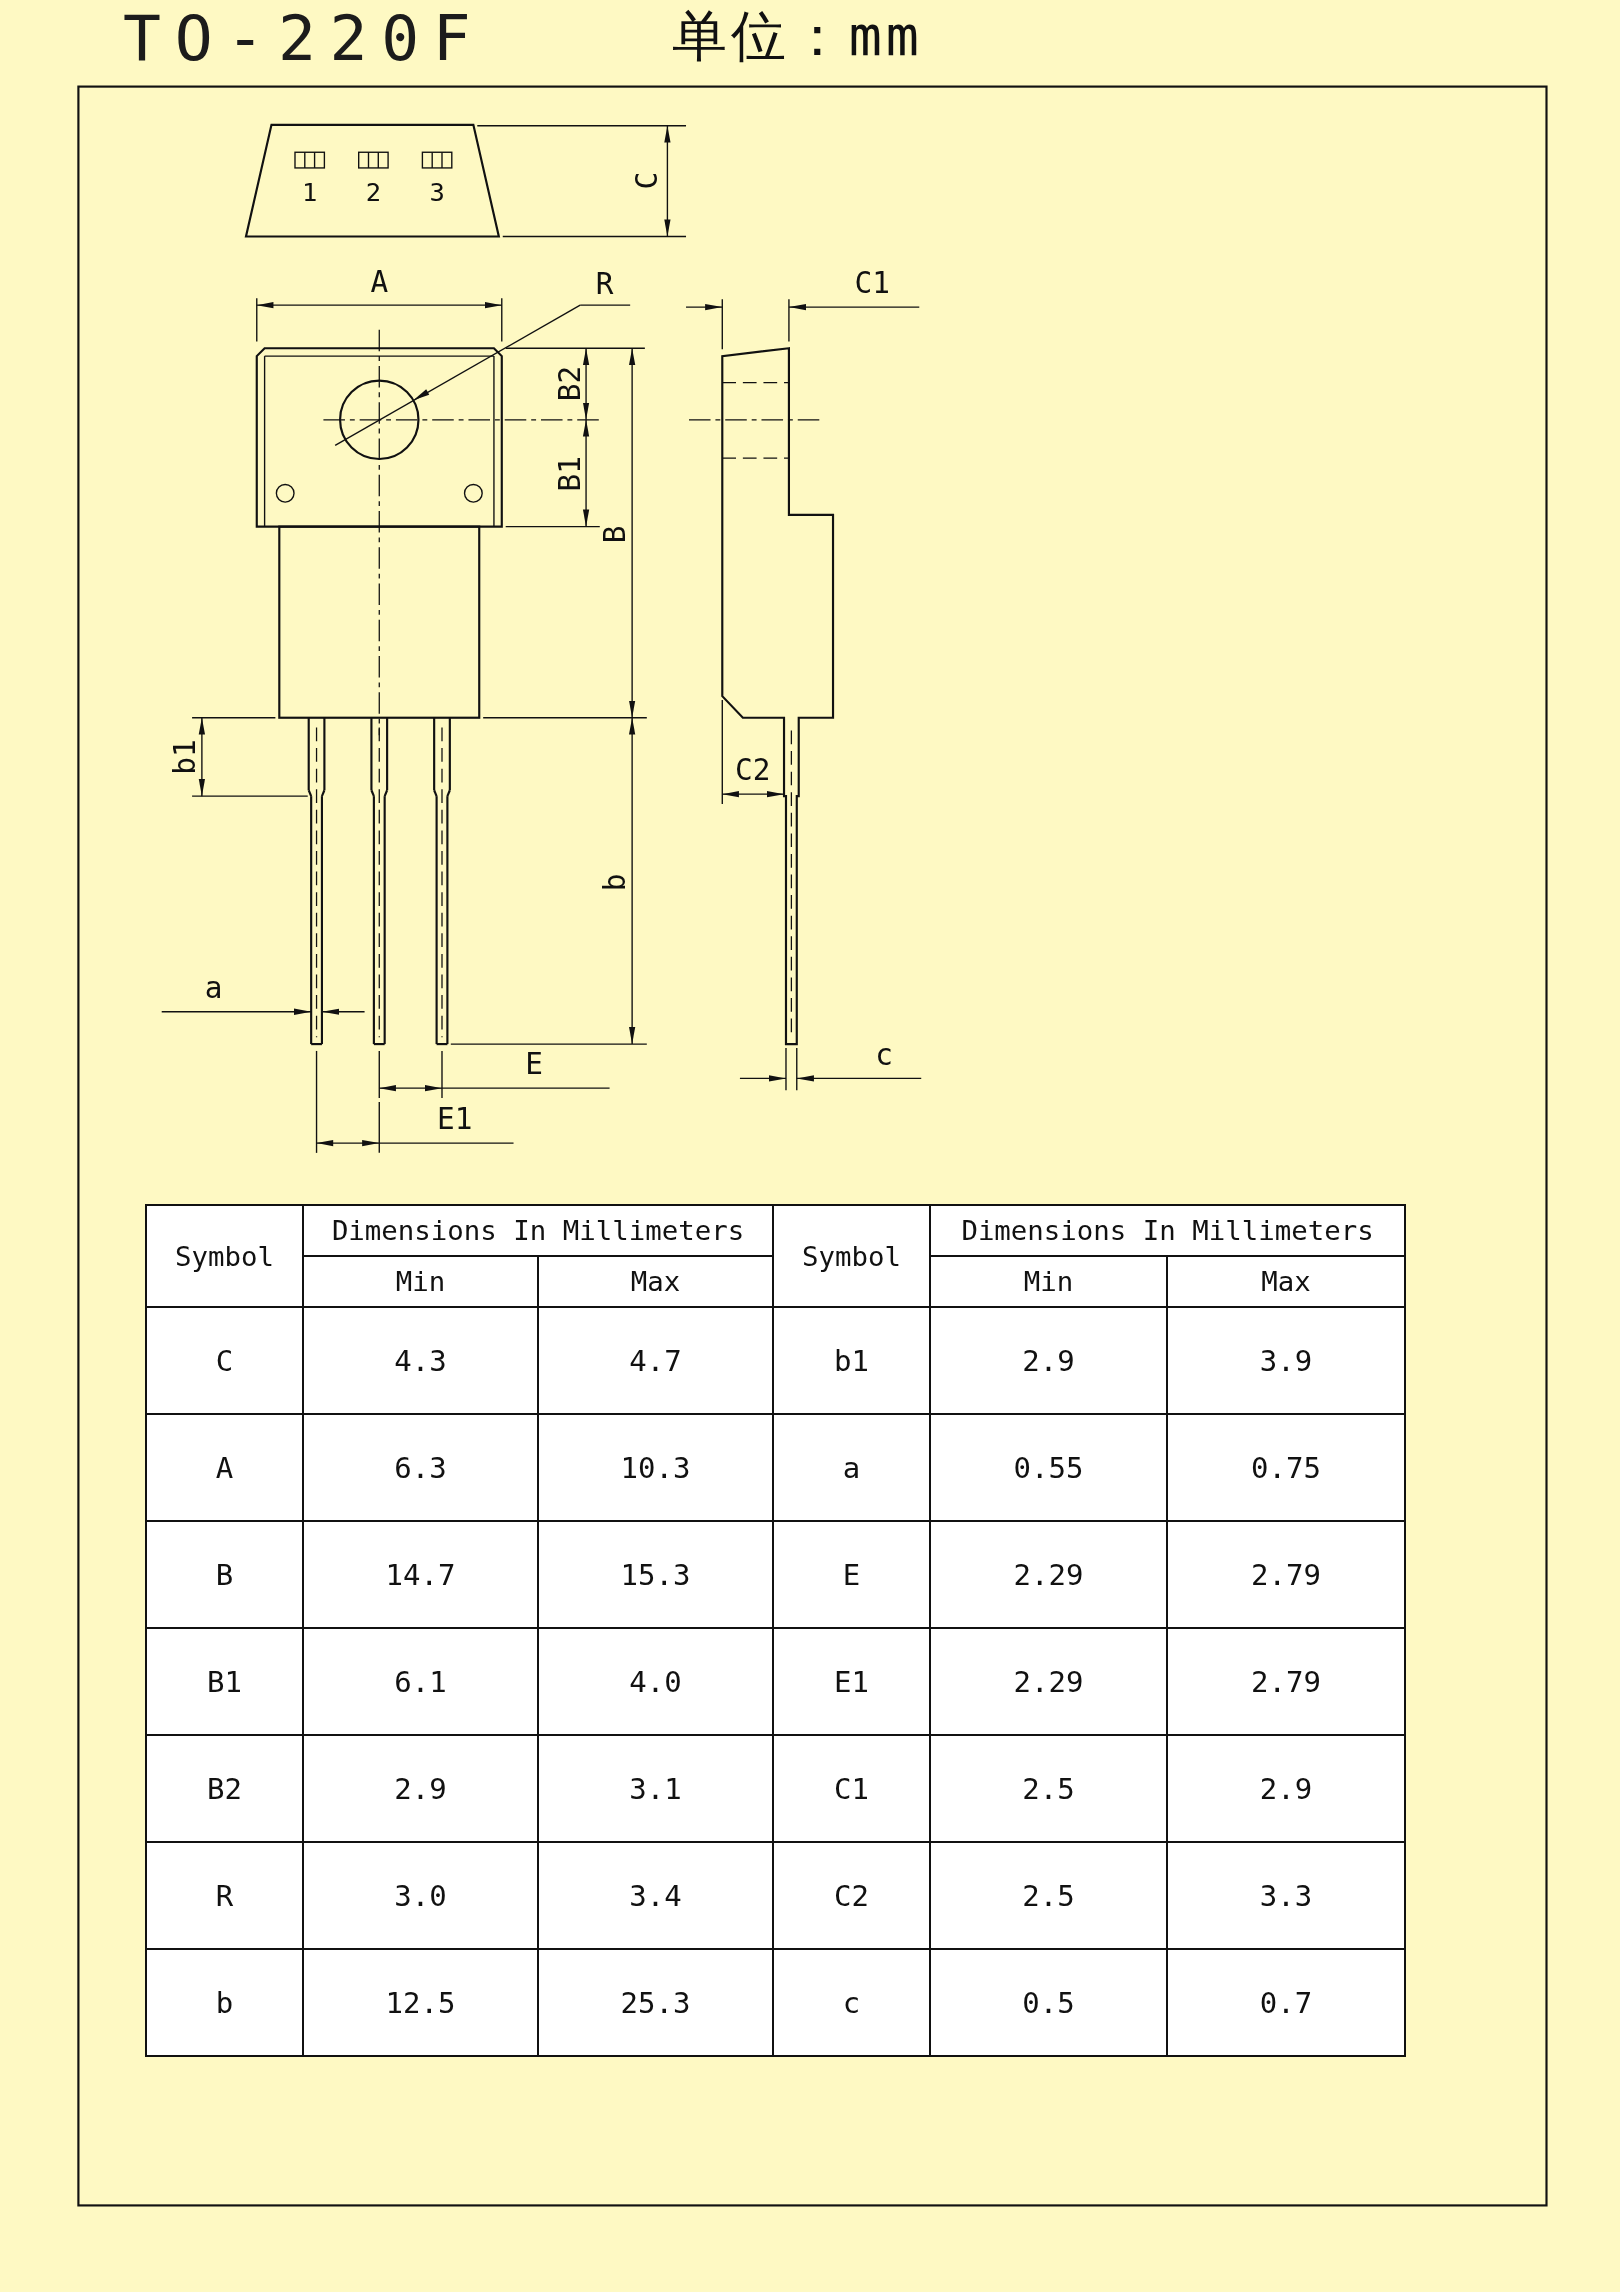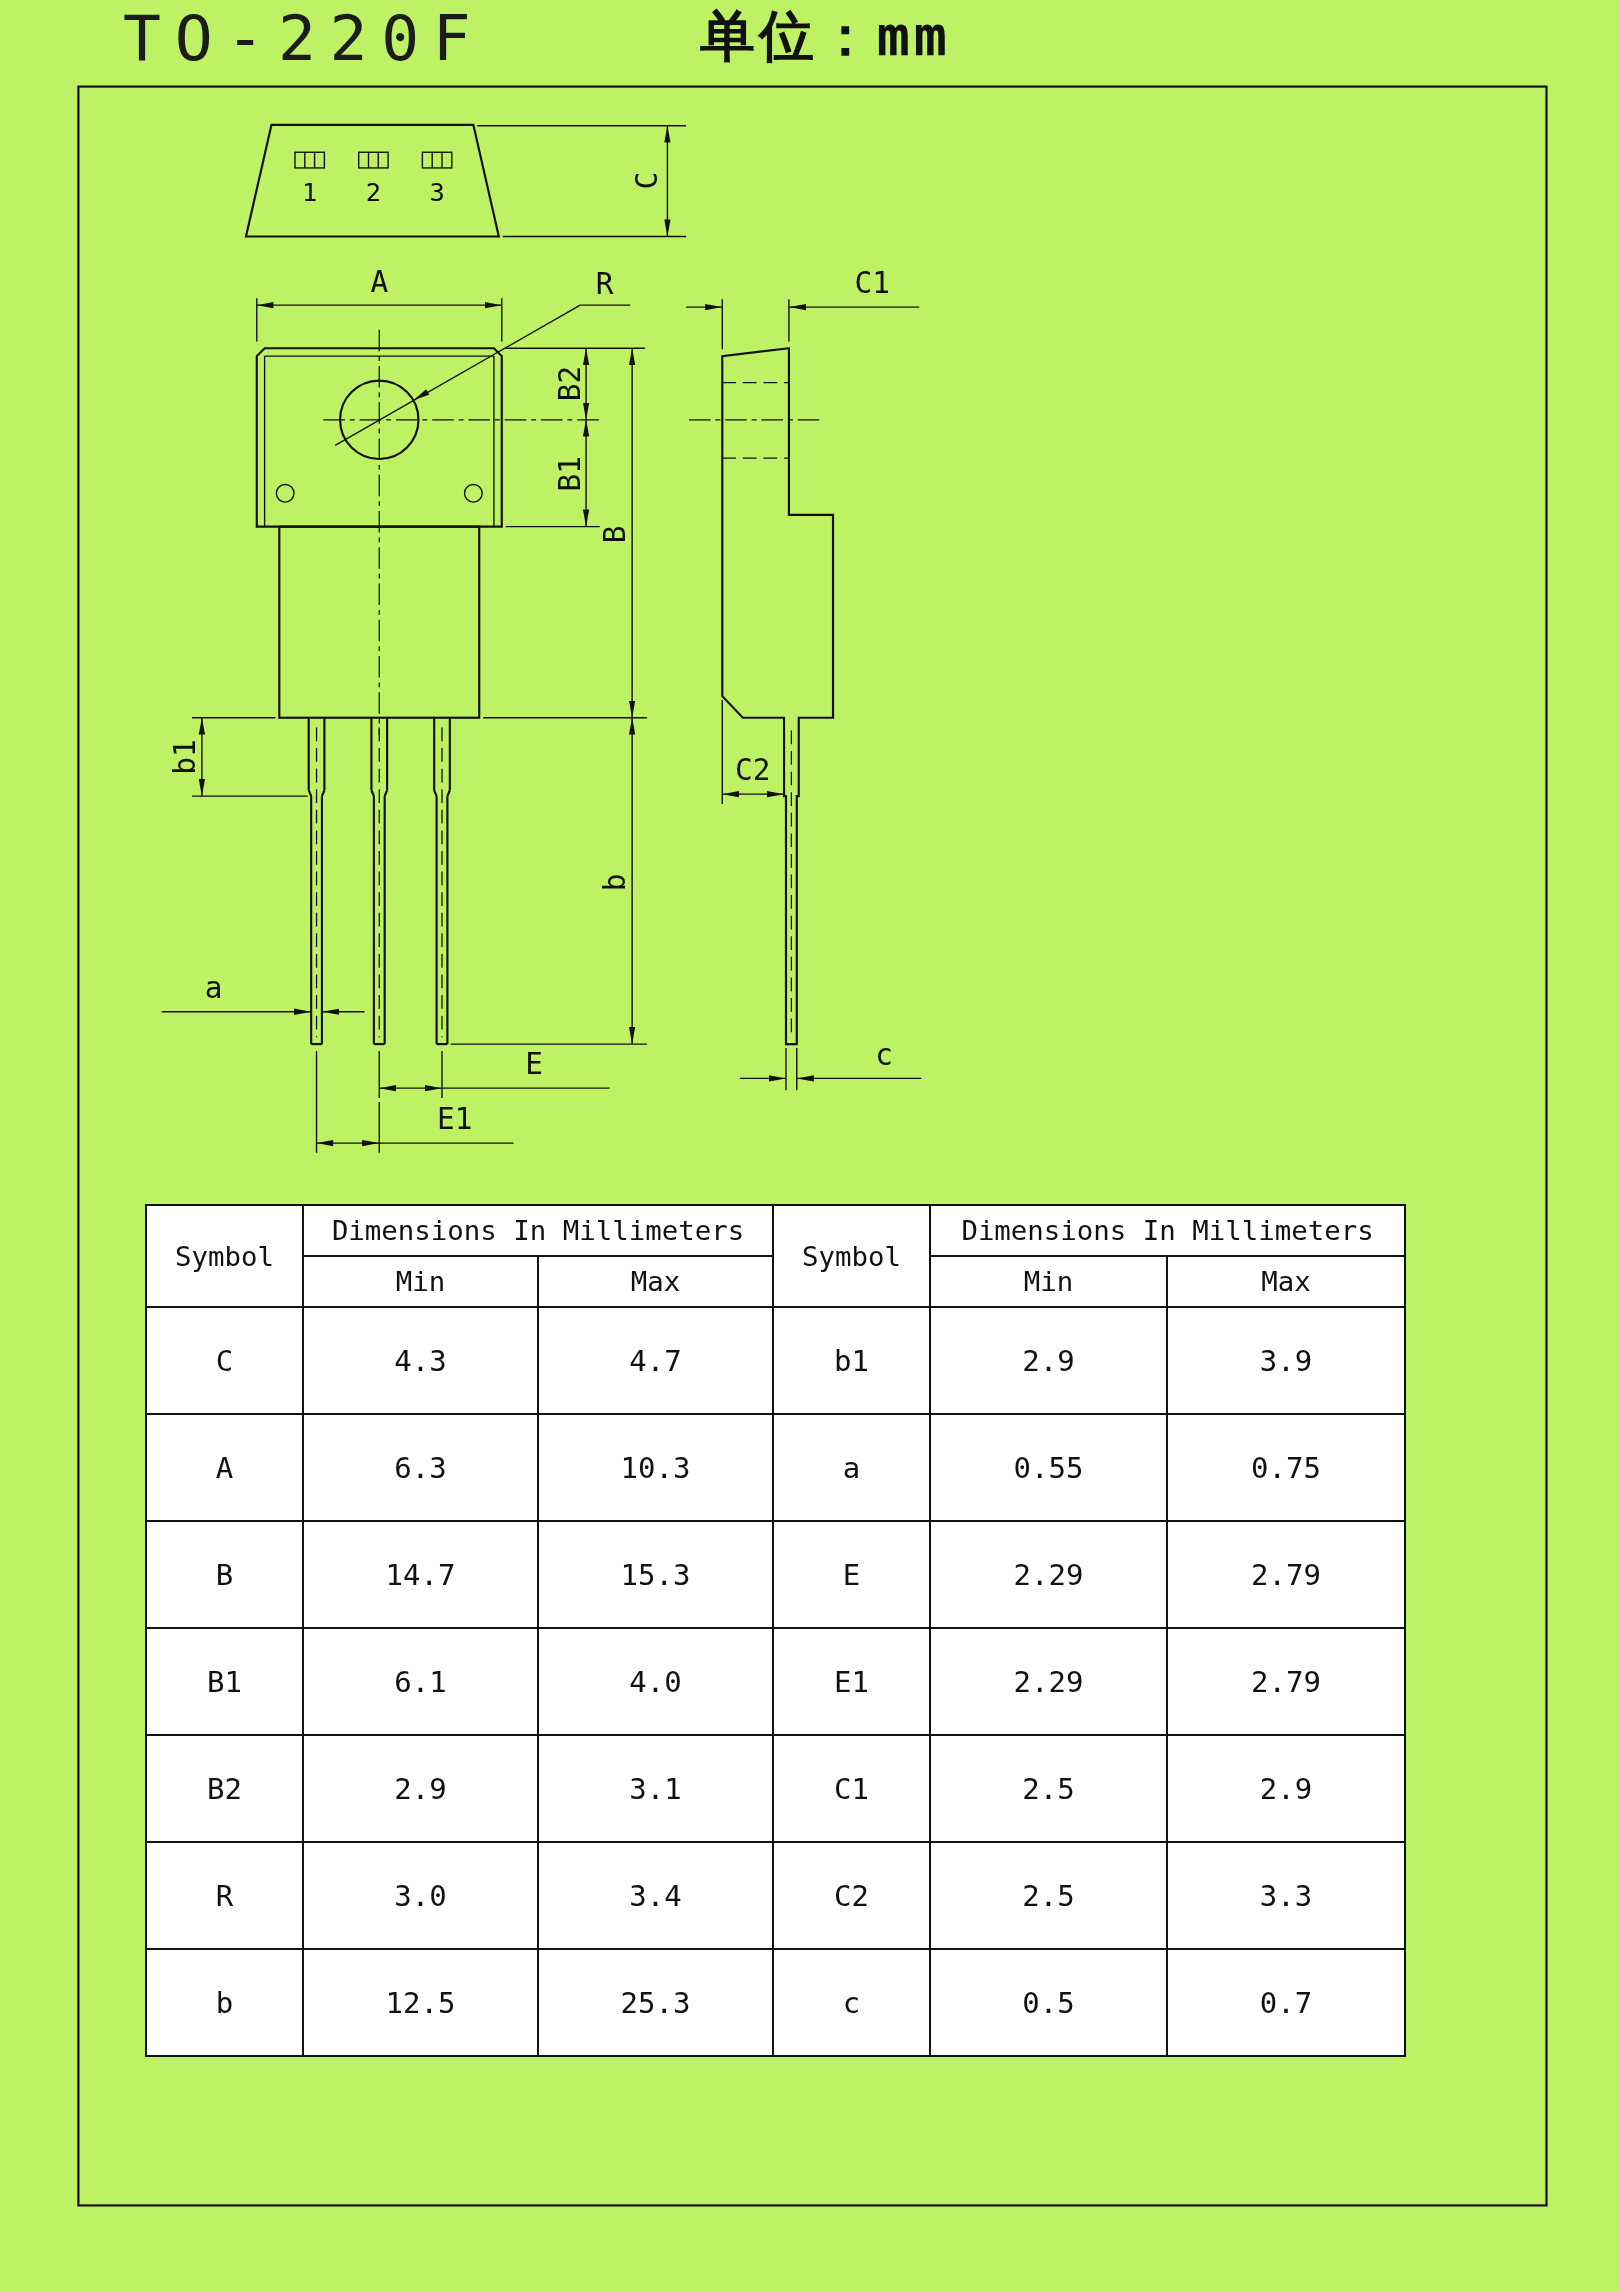--- a/index.html
+++ b/index.html
@@ -1,19 +1,19 @@
 <!DOCTYPE html>
 <html><head>
 <meta charset="utf-8">
 <style>
   html,body{margin:0;padding:0;background:#fff;}
-  .page{position:relative;width:1620px;height:2293px;background:#bef264;
+  .page{position:relative;width:1620px;height:2293px;background:#fef9c3;
         font-family:"DejaVu Sans Mono",monospace;color:#111;overflow:hidden;}
   .title{position:absolute;left:123px;top:2px;font-size:63px;letter-spacing:13.7px;color:#1c1c1c;white-space:nowrap;}
-  .unit{position:absolute;left:700px;top:0px;font-size:55px;font-weight:bold;letter-spacing:3.9px;color:#111;white-space:nowrap;}
+  .unit{position:absolute;left:672px;top:0px;font-size:55px;font-weight:normal;letter-spacing:3.9px;color:#111;white-space:nowrap;}
   svg.drawing{position:absolute;left:0;top:0;}
   svg .ol{fill:none;stroke:#111;stroke-width:2.2;}
   svg .thin{fill:none;stroke:#111;stroke-width:1.4;}
   svg .dash{fill:none;stroke:#111;stroke-width:1.3;stroke-dasharray:14 7;}
   svg .cline{fill:none;stroke:#111;stroke-width:1.3;stroke-dasharray:22 5 5 5;}
   svg text{fill:#111;font-family:"DejaVu Sans Mono",monospace;font-size:30px;}
   svg text.pn{font-size:26px;}
   .dims-table{position:absolute;left:145px;top:1204px;border-collapse:collapse;table-layout:fixed;
               width:1259px;border:2.9px solid #111;background:#fff;}
   .dims-table td{border:2px solid #111;text-align:center;vertical-align:middle;font-size:29px;padding:0;}

